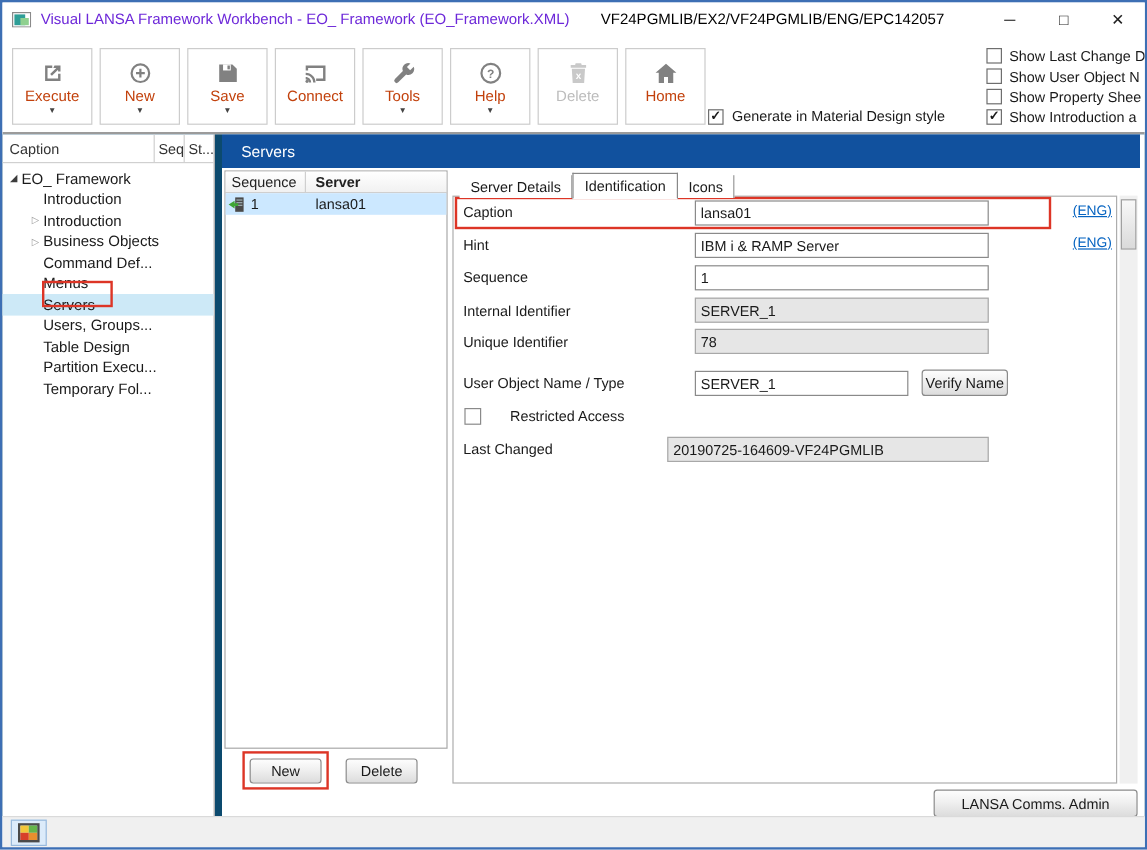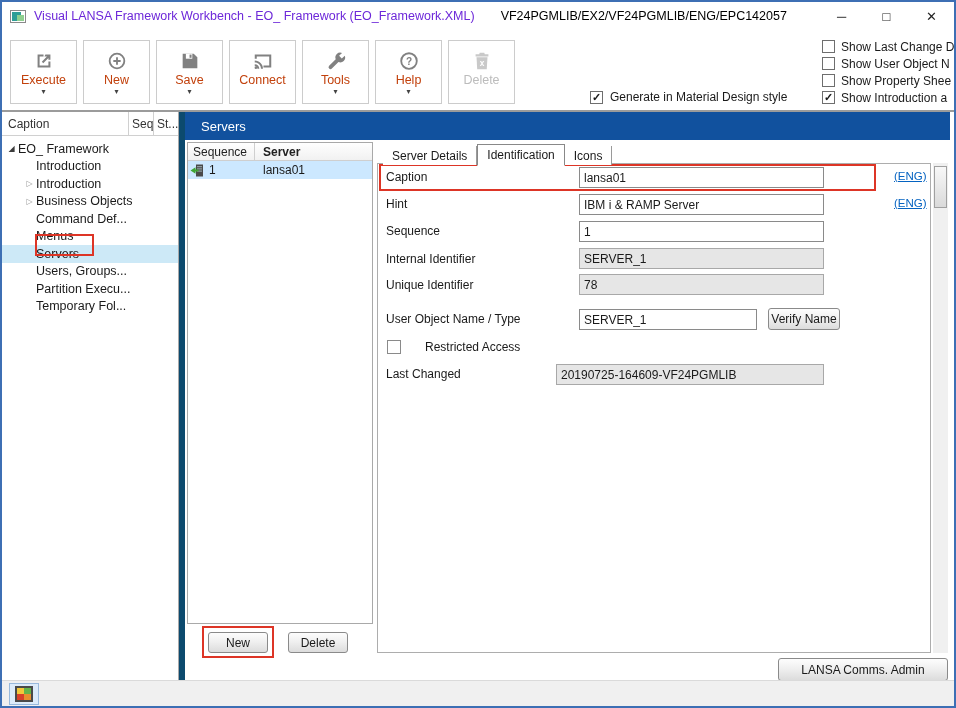--- a/index.html
+++ b/index.html
@@ -196,20 +196,29 @@
         <span class="ic">
           <svg width="22" height="22" viewBox="0 0 24 24">
               <path fill="#c9c9c9" d="M9.5 3h5l.5 1.5H19V7H5V4.5h4z"></path>
               <path fill="#c9c9c9" d="M6 8h12l-.8 13H6.8z"></path>
               <text x="12" y="17.5" text-anchor="middle" font-size="9" font-weight="bold" fill="#fff" font-family="Liberation Sans, sans-serif">x</text>
             </svg>
         </span>
         <span class="lbl">Delete</span>
         <span class="caret hidden">&nbsp;</span>
       </div>
+      <div class="tb-btn">
+        <span class="ic">
+          <svg width="22" height="22" viewBox="0 0 24 24">
+              <path fill="#818181" d="M12 3.5l9.5 8.2h-2.9V21h-4.8v-5.6h-3.6V21H5.4v-9.3H2.5z"></path>
+            </svg>
+        </span>
+        <span class="lbl">Home</span>
+        <span class="caret hidden">&nbsp;</span>
+      </div>
     </div>
 
     <div class="material-check">
       <span class="cb">
           <span>✓</span>
         </span>
       <span>Generate in Material Design style</span>
     </div>
 
     <div class="opt-col">
@@ -267,20 +276,24 @@
           <span class="arrow"></span>
           <span>Menus</span>
         </div>
         <div class="tree-row child selected">
           <span class="arrow"></span>
           <span>Servers</span>
         </div>
         <div class="tree-row child">
           <span class="arrow"></span>
           <span>Users, Groups...</span>
+        </div>
+        <div class="tree-row child">
+          <span class="arrow"></span>
+          <span>Table Design</span>
         </div>
         <div class="tree-row child">
           <span class="arrow"></span>
           <span>Partition Execu...</span>
         </div>
         <div class="tree-row child">
           <span class="arrow"></span>
           <span>Temporary Fol...</span>
         </div>
       </div>

